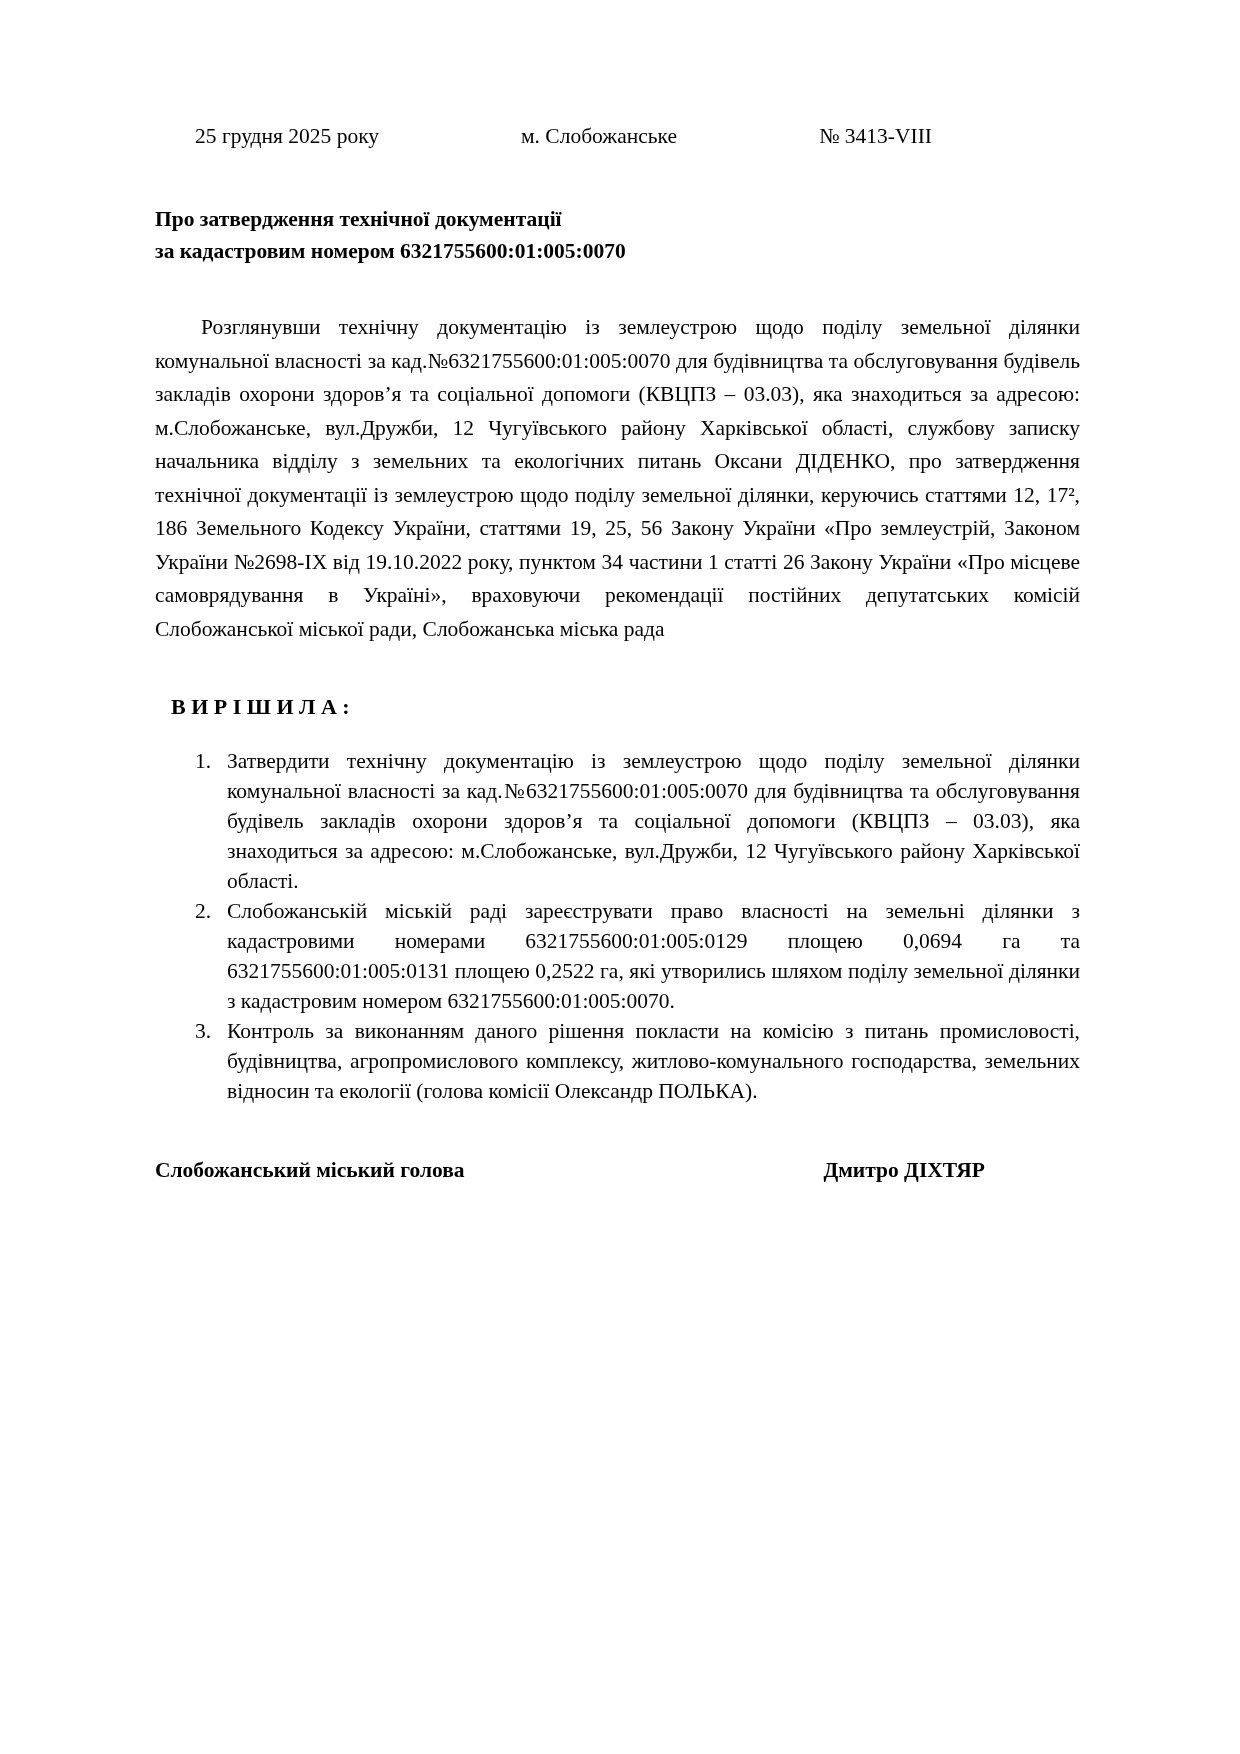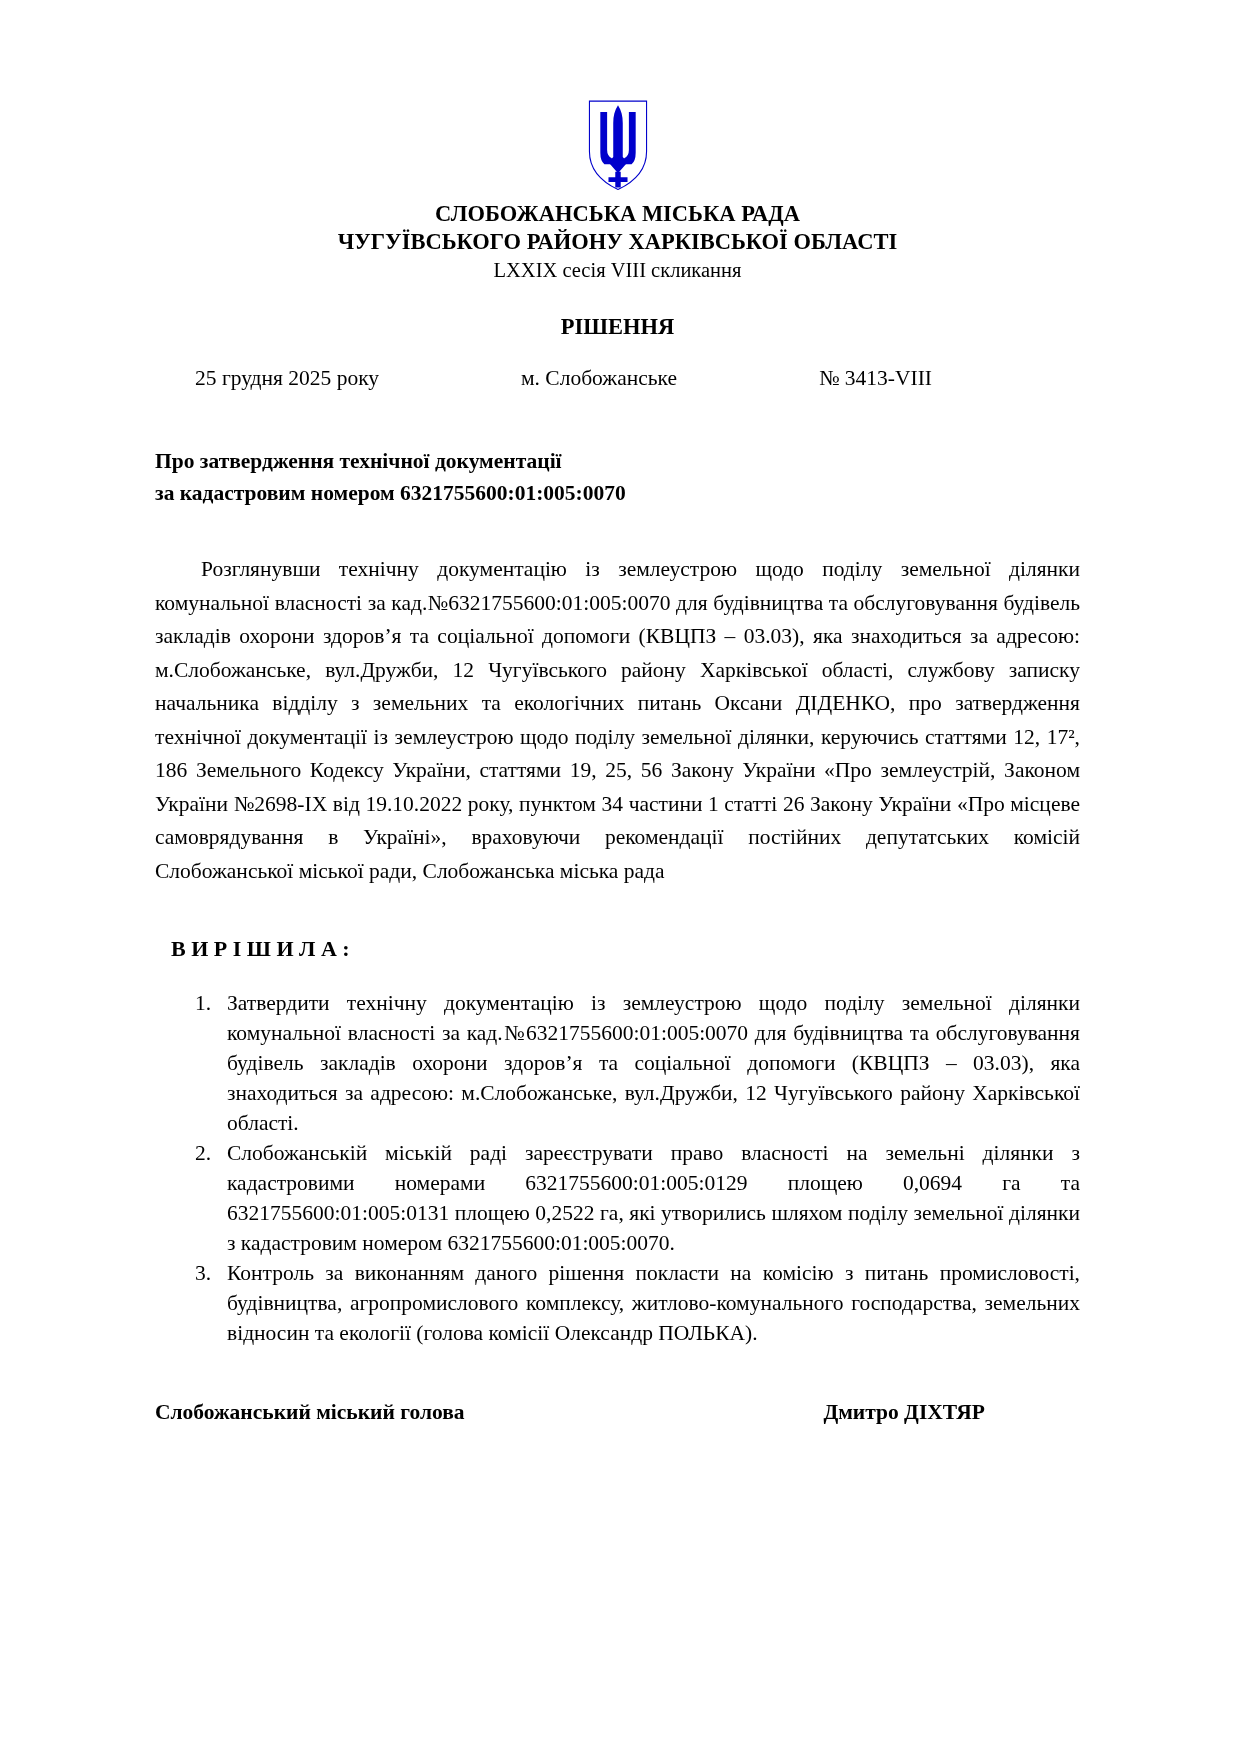--- a/index.html
+++ b/index.html
@@ -52,35 +52,20 @@
     display: flex; justify-content: space-between; align-items: baseline;
     margin-top: 52px; font-weight: bold;
   }
   .signature-row .name { margin-right: 95px; }
 </style>
 </head>
 <body>
 
 <div class="page">
 
-  <div class="header">
-    <svg class="emblem" viewBox="0 0 100 140" xmlns="http://www.w3.org/2000/svg">
-      <path d="M8,4 H92 V78 Q92,114 50,134 Q8,114 8,78 Z" fill="none" stroke-width="1.6" stroke="#0000CC"></path>
-      <g fill="#0000CC">
-        <path d="M50,10 C45,18 43,26 43,36 L43,86 L36,94 L50,110 L64,94 L57,86 L57,36 C57,26 55,18 50,10 Z"></path>
-        <path d="M24,20 L34,20 L34,76 Q34,85 41,88 L41,97 L30,97 Q24,92 24,80 Z"></path>
-        <path d="M76,20 L66,20 L66,76 Q66,85 59,88 L59,97 L70,97 Q76,92 76,80 Z"></path>
-        <path d="M46,108 L54,108 L54,116 L64,116 L64,123 L54,123 L54,131 L46,131 L46,123 L36,123 L36,116 L46,116 Z"></path>
-      </g>
-    </svg>
-    <div class="org-line">СЛОБОЖАНСЬКА МІСЬКА РАДА</div>
-    <div class="org-line">ЧУГУЇВСЬКОГО РАЙОНУ ХАРКІВСЬКОЇ ОБЛАСТІ</div>
-    <div class="session-line">LXXIX сесія VIII скликання</div>
-    <div class="doc-type">РІШЕННЯ</div>
-  </div>
 
   <div class="date-row">
     <span class="date">25 грудня 2025 року</span>
     <span class="place">м. Слобожанське</span>
     <span class="num">№ 3413-VIII</span>
   </div>
 
   <div class="subject">
     <div>Про затвердження технічної документації</div>
     <div>за кадастровим номером 6321755600:01:005:0070</div>

